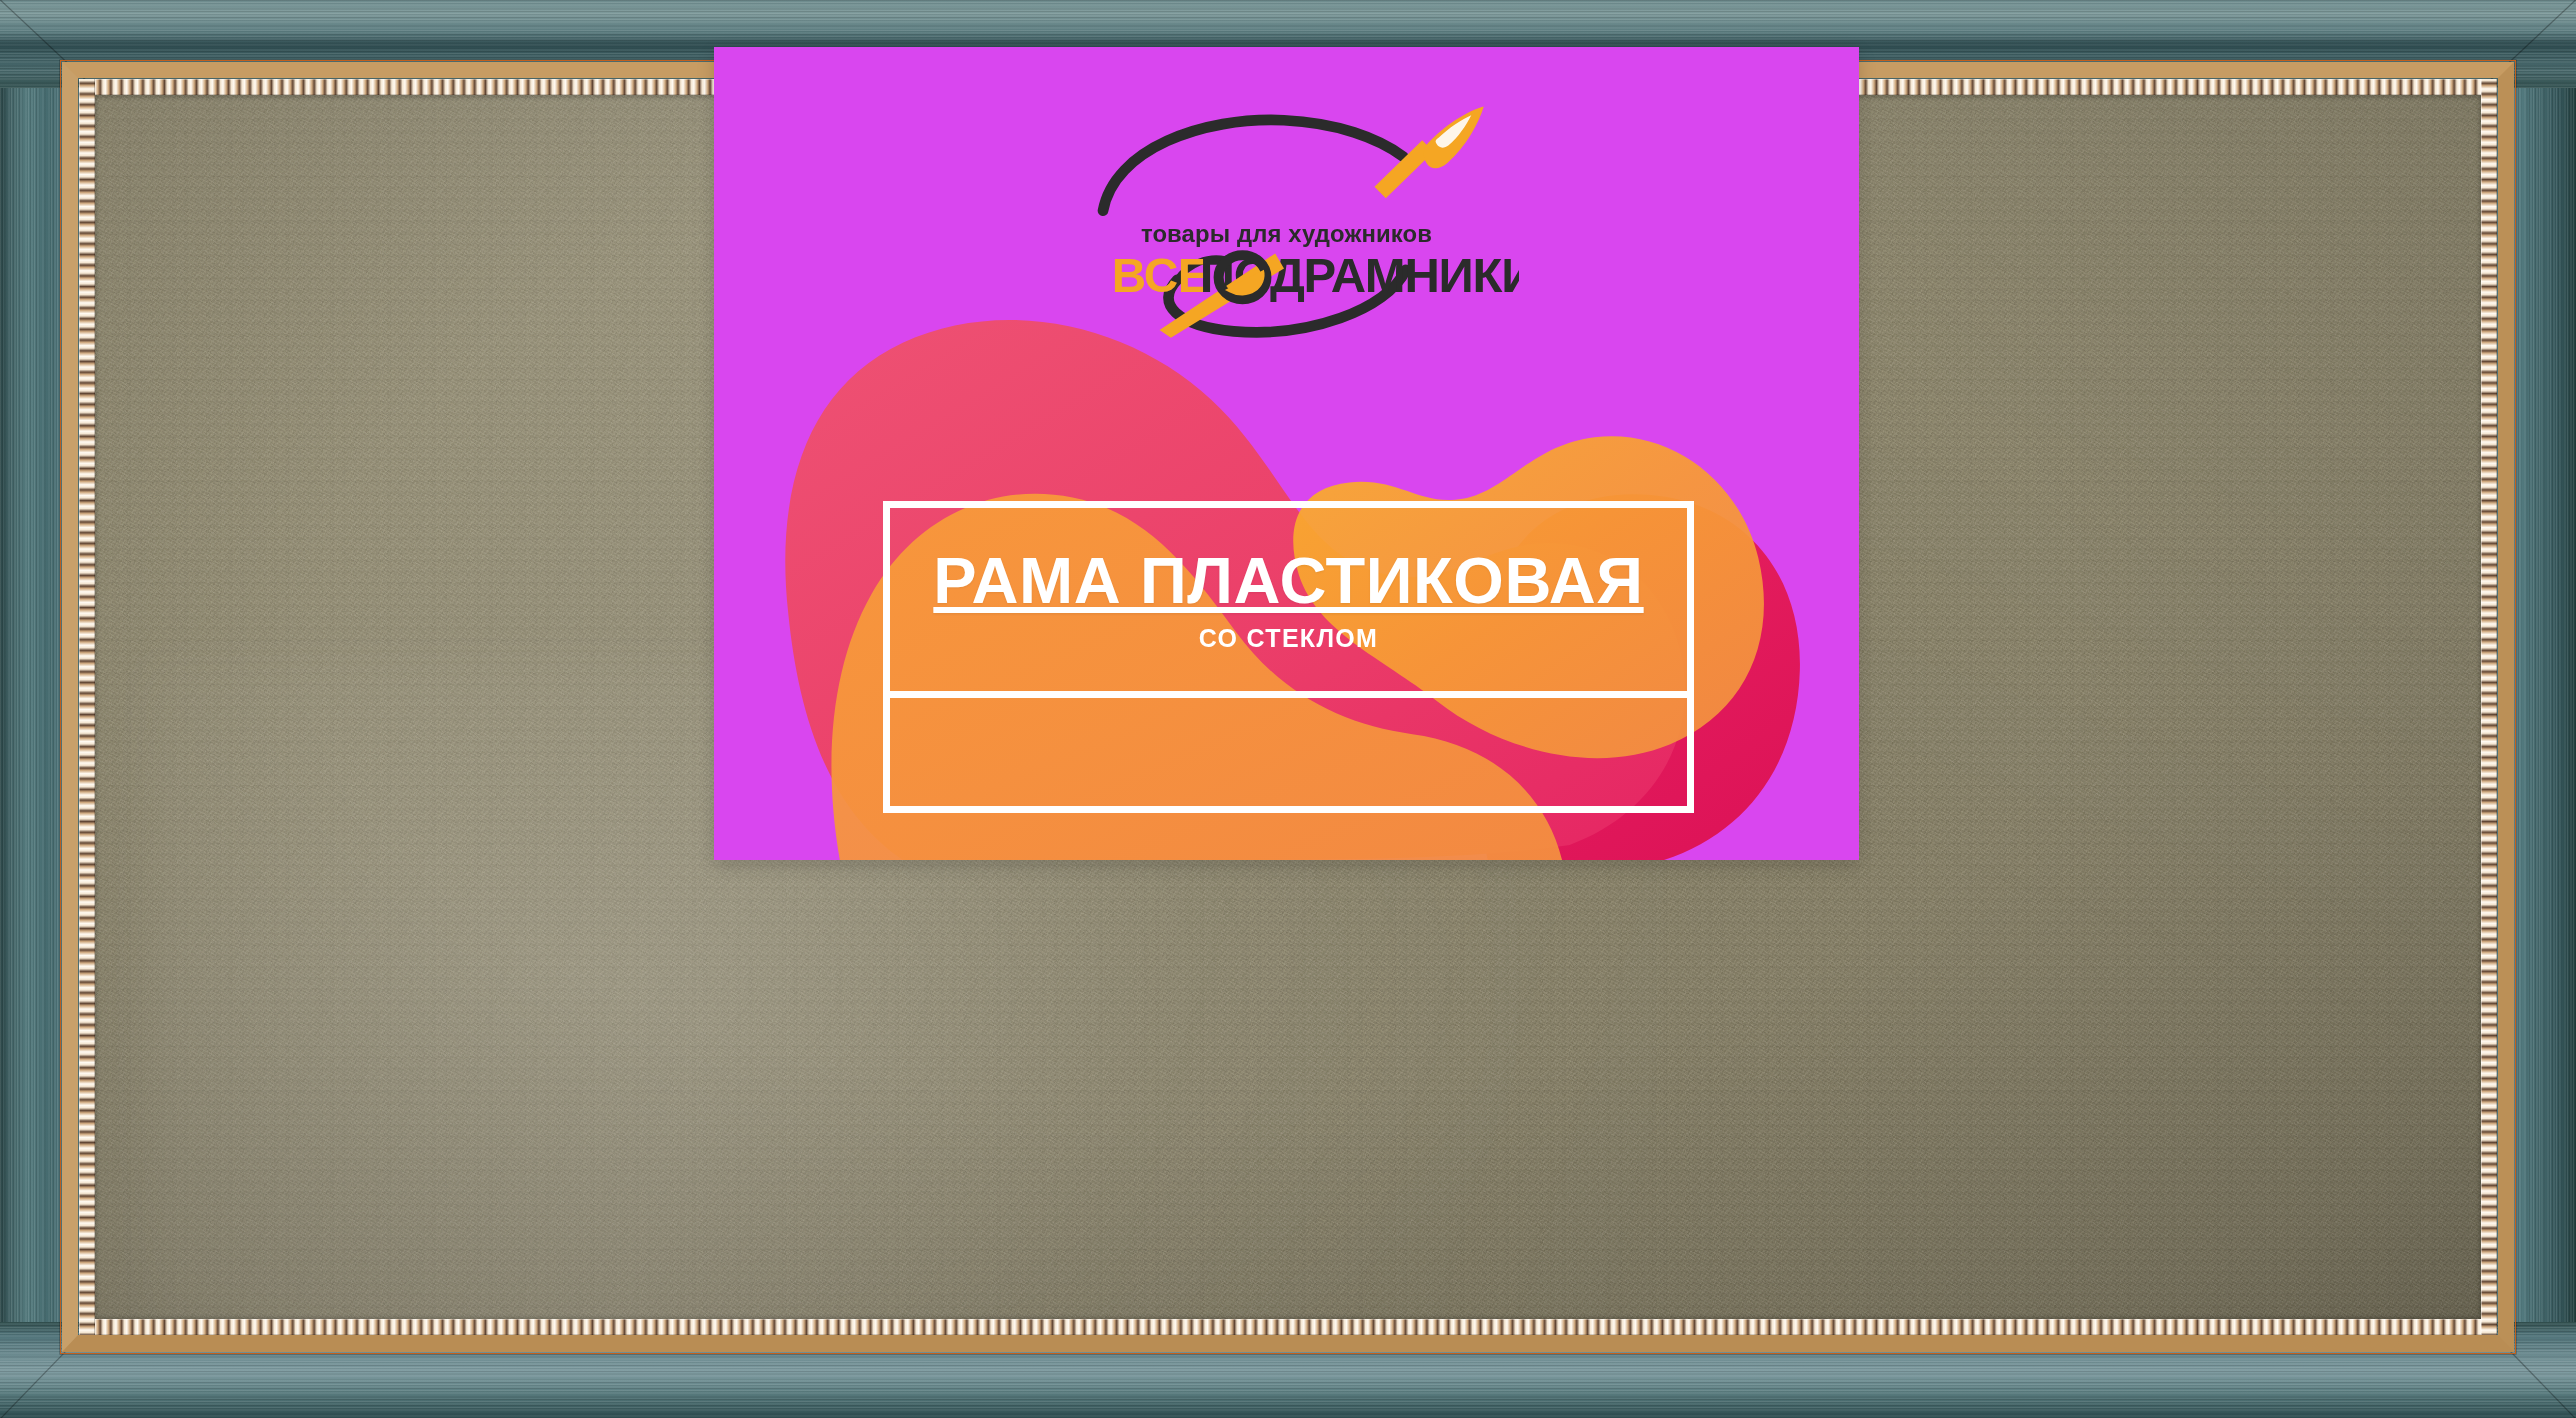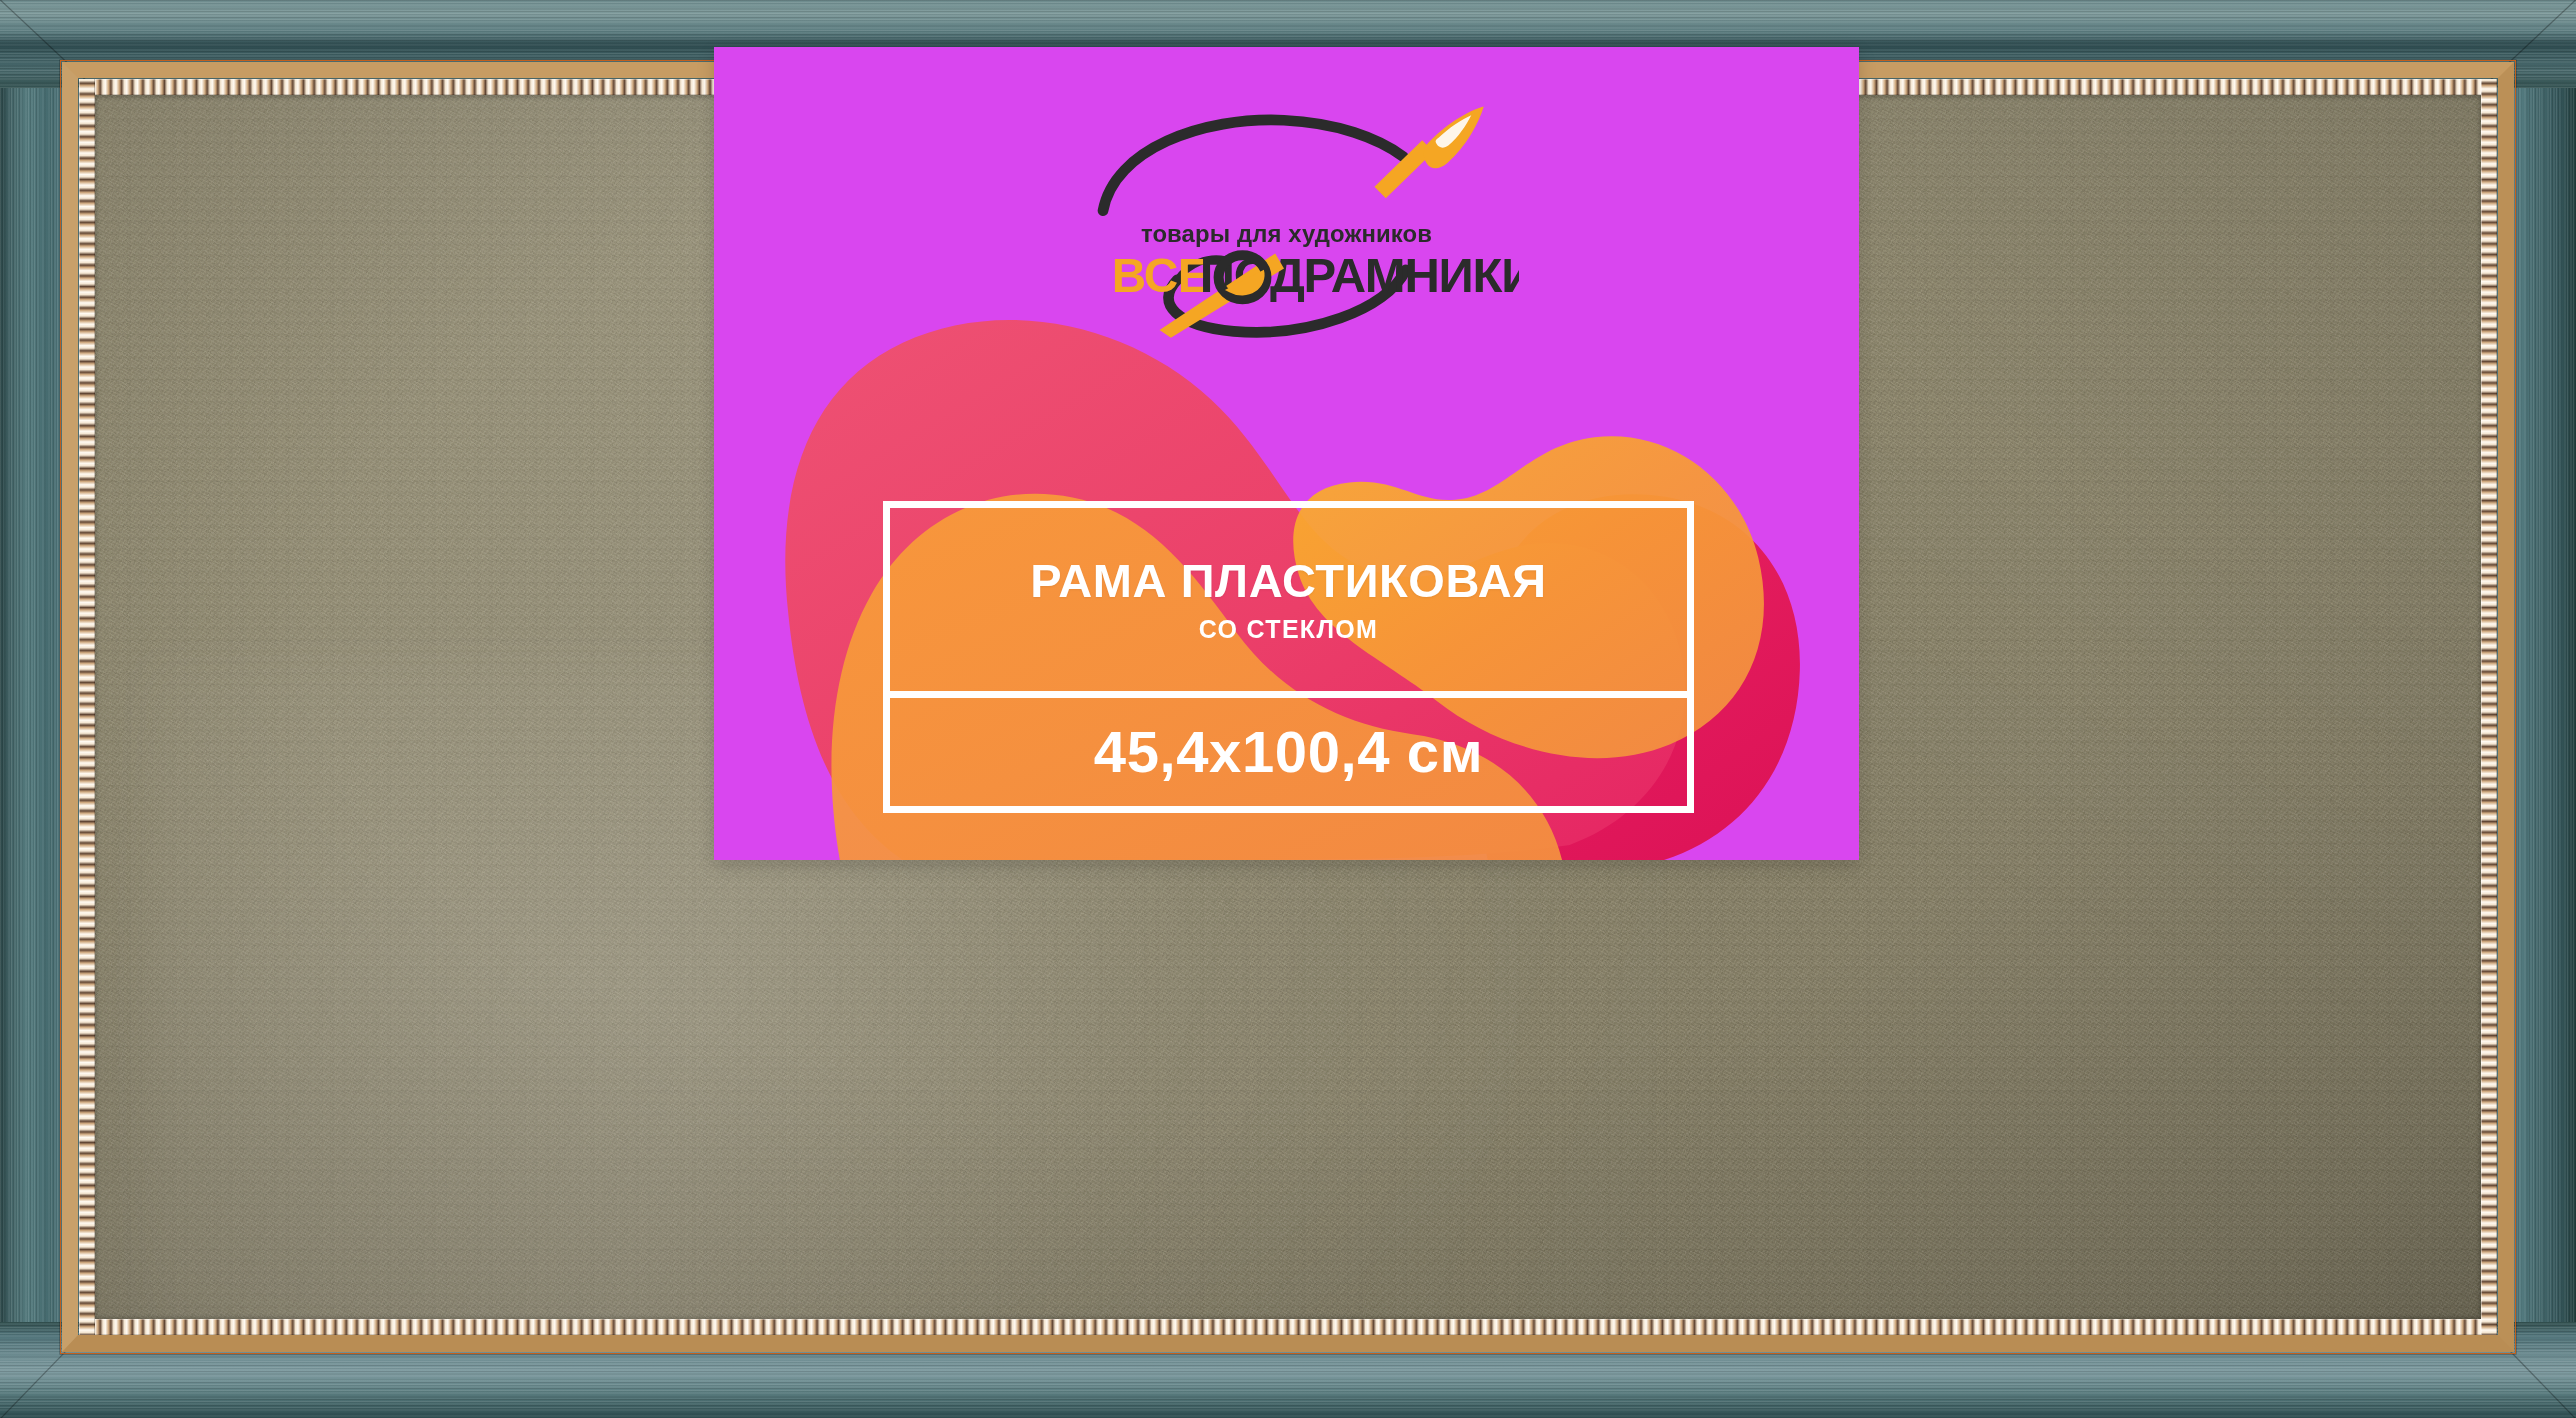--- a/index.html
+++ b/index.html
@@ -228,25 +228,26 @@
   }
   .title-zone {
     position:absolute; left:0; right:0; top:0; height:183px;
     display:flex; flex-direction:column;
     align-items:center; justify-content:center;
     gap:2.5px;
   }
   .title-main {
     color:#ffffff;
     font-weight:800;
-    font-size:47px;
+    font-size:65px;
     letter-spacing:0.6px;
     line-height:1.0;
     white-space:nowrap;
     text-shadow:0 1.3px 2.5px rgba(0,0,0,0.07);
+    text-decoration:underline;
   }
   .title-sub {
     color:#ffffff;
     font-weight:800;
     font-size:25px;
     letter-spacing:1.3px;
     line-height:1.0;
     white-space:nowrap;
     margin-top:10px;
   }
@@ -403,21 +404,18 @@
         <path fill="#F5A623" d="M272,316 L334,284 A36,33 0 0 1 280,320 Z"></path>
       </svg>
     </div>
 
     <div class="text-frame">
       <div class="title-zone">
         <div class="title-main">РАМА ПЛАСТИКОВАЯ</div>
         <div class="title-sub">СО СТЕКЛОМ</div>
       </div>
       <div class="divider"></div>
-      <div class="size-zone">
-        <div class="size-text">45,4х100,4 см</div>
-      </div>
     </div>
 
   </div>
 
 </div>
 
 
 </body></html>

